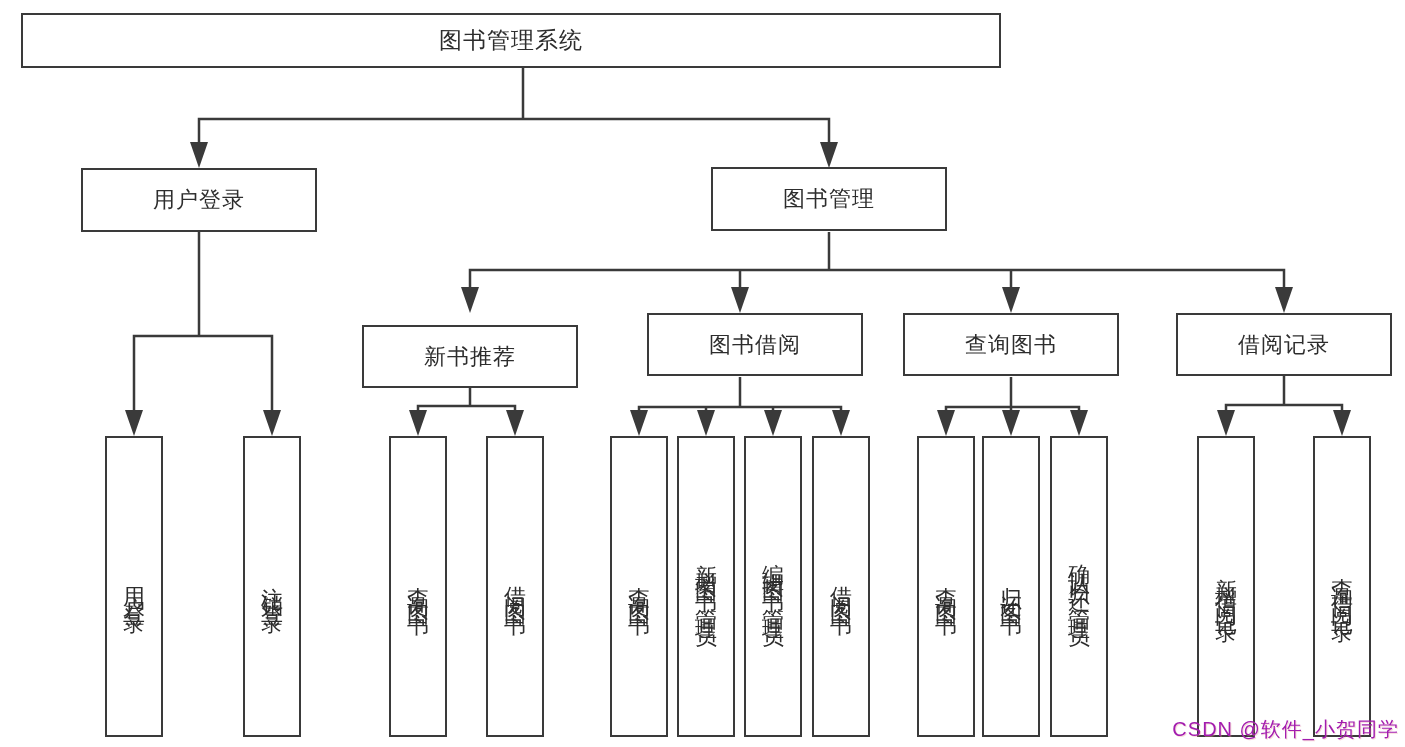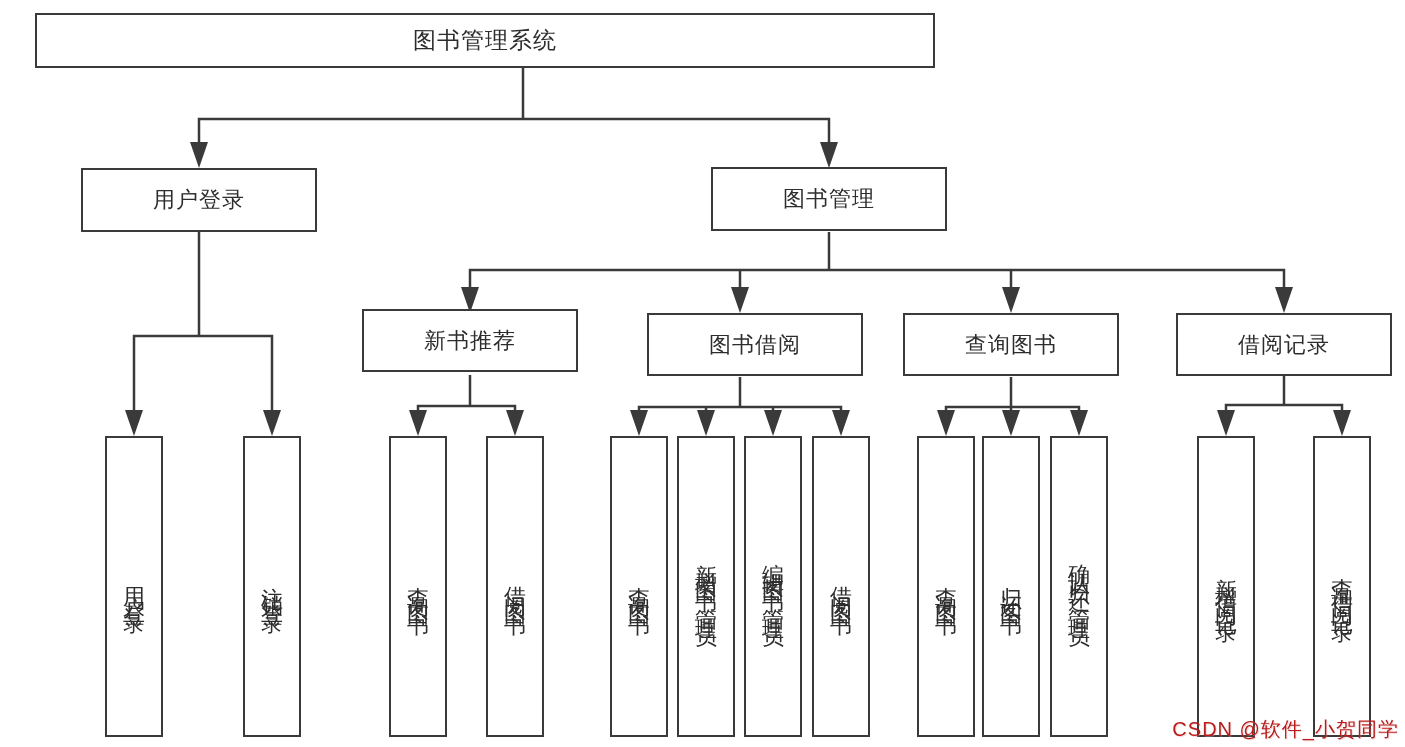--- a/index.html
+++ b/index.html
@@ -31,21 +31,21 @@
     text-orientation:mixed;
     letter-spacing:9px;
     line-height:1.1;
   }
   #watermark{
     position:absolute;
     right:6px;
     bottom:4px;
     z-index:3;
     font-size:20px;
-    color:#b91c1c;
+    color:#a21caf;
     letter-spacing:1px;
     text-shadow:1px 1px 0 rgba(232,150,150,0.35);
     white-space:nowrap;
   }
 </style>
 </head>
 <body>
 
 <div id="stage">
 
@@ -82,26 +82,26 @@
         <polygon points="764,410 782,410 773,436"></polygon>
         <polygon points="832,410 850,410 841,436"></polygon>
         <polygon points="937,410 955,410 946,436"></polygon>
         <polygon points="1002,410 1020,410 1011,436"></polygon>
         <polygon points="1070,410 1088,410 1079,436"></polygon>
         <polygon points="1217,410 1235,410 1226,436"></polygon>
         <polygon points="1333,410 1351,410 1342,436"></polygon>
       </g>
   </svg>
 
-  <div class="node lvl1" style="left:35px;top:13px;width:900px;height:55px">图书管理系统</div>
+  <div class="node lvl1" style="left:21px;top:13px;width:980px;height:55px">图书管理系统</div>
 
   <div class="node lvl2" style="left:81px;top:168px;width:236px;height:64px">用户登录</div>
   <div class="node lvl2" style="left:711px;top:167px;width:236px;height:64px">图书管理</div>
 
-  <div class="node lvl3" style="left:362px;top:309px;width:216px;height:63px">新书推荐</div>
+  <div class="node lvl3" style="left:362px;top:325px;width:216px;height:63px">新书推荐</div>
   <div class="node lvl3" style="left:647px;top:313px;width:216px;height:63px">图书借阅</div>
   <div class="node lvl3" style="left:903px;top:313px;width:216px;height:63px">查询图书</div>
   <div class="node lvl3" style="left:1176px;top:313px;width:216px;height:63px">借阅记录</div>
 
   <div class="node leaf" style="left:105px;top:436px;width:58px;height:301px">用户登录</div>
   <div class="node leaf" style="left:243px;top:436px;width:58px;height:301px">注销登录</div>
 
   <div class="node leaf" style="left:389px;top:436px;width:58px;height:301px">查询图书</div>
   <div class="node leaf" style="left:486px;top:436px;width:58px;height:301px">借阅图书</div>
 

